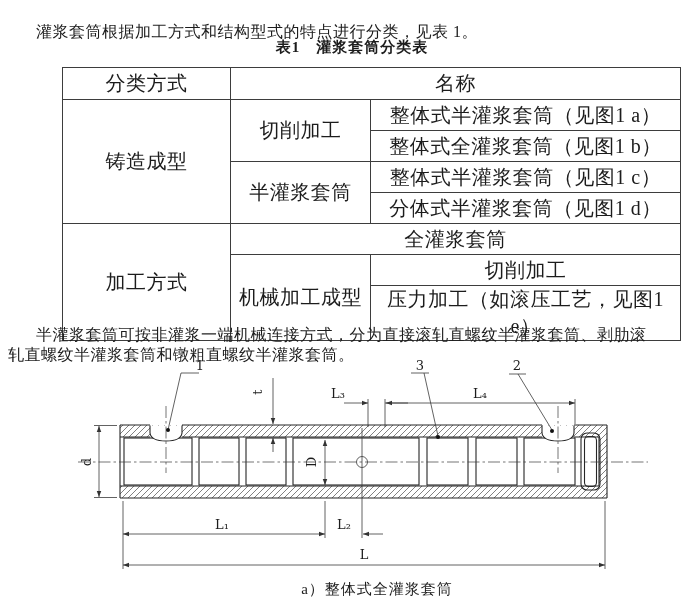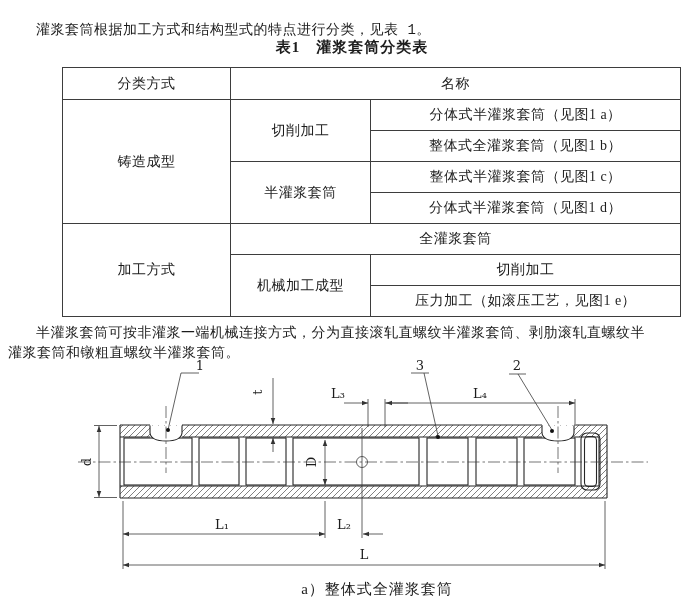--- a/index.html
+++ b/index.html
@@ -1,28 +1,28 @@
 <!DOCTYPE html>
 <html><head>
 <meta charset="utf-8">
 <style>
   html,body{margin:0;padding:0;background:#e8e8e8;}
   .page{
     position:relative;width:700px;height:604px;background:#ffffff;
     font-family:"Liberation Serif","DejaVu Serif",serif;color:#1c1c1c;
     overflow:hidden;margin:0 auto;
   }
-  .para{position:absolute;font-size:14px;line-height:20px;text-indent:28px;letter-spacing:.5px;font-family:Liberation Mono, monospace;}
+  .para{position:absolute;font-size:16px;line-height:20px;text-indent:28px;letter-spacing:.5px;}
   #intro{left:8px;top:6px;width:670px;}
   #para2{left:8px;top:309px;width:650px;}
   .tbl-title{position:absolute;top:38px;left:2px;width:700px;text-align:center;
     font-weight:bold;font-size:15px;letter-spacing:1px;}
   table.cls{
     position:absolute;left:62px;top:67px;width:618px;border-collapse:collapse;
-    table-layout:fixed;font-size:14px;
+    table-layout:fixed;font-size:20px;
   }
   table.cls td{border:1.2px solid #3d3d3d;text-align:center;vertical-align:middle;
     padding:0;height:30px;letter-spacing:.5px;}
   svg text{font-family:"DejaVu Serif","DejaVu Sans",serif;fill:#1c1c1c;}
   .obj{stroke:#262626;stroke-width:1.1;fill:none;}
   .thin{stroke:#3a3a3a;stroke-width:.8;fill:none;}
   .cl{stroke:#3a3a3a;stroke-width:.7;fill:none;stroke-dasharray:12 3 2.5 3;}
   .wall{fill:url(#hatch);stroke:none;}
   .notch{fill:#ffffff;stroke:#262626;stroke-width:1.1;}
   .dot{fill:#111;stroke:none;}
@@ -45,21 +45,21 @@
         <col style="width:310px">
       </colgroup>
     <tbody>
         <tr>
       <td style="height:31px">分类方式</td>
       <td colspan="2">名称</td>
     </tr>
     <tr>
       <td rowspan="4">铸造成型</td>
       <td rowspan="2">切削加工</td>
-      <td>分体式半灌浆套筒（见图1 a）</td>
+      <td>整体式半灌浆套筒（见图1 a）</td>
     </tr>
     <tr>
       <td>整体式全灌浆套筒（见图1 b）</td>
     </tr>
     <tr>
       <td rowspan="2">半灌浆套筒</td>
       <td>整体式半灌浆套筒（见图1 c）</td>
     </tr>
     <tr>
       <td>分体式半灌浆套筒（见图1 d）</td>

